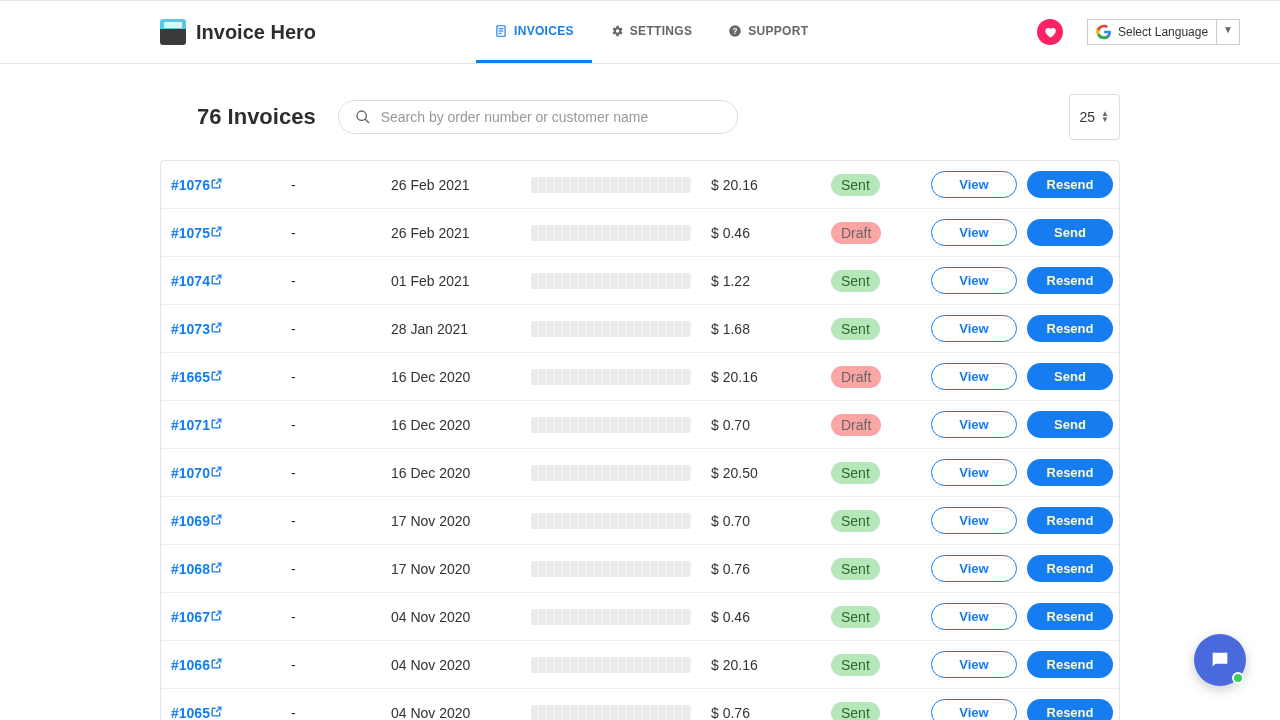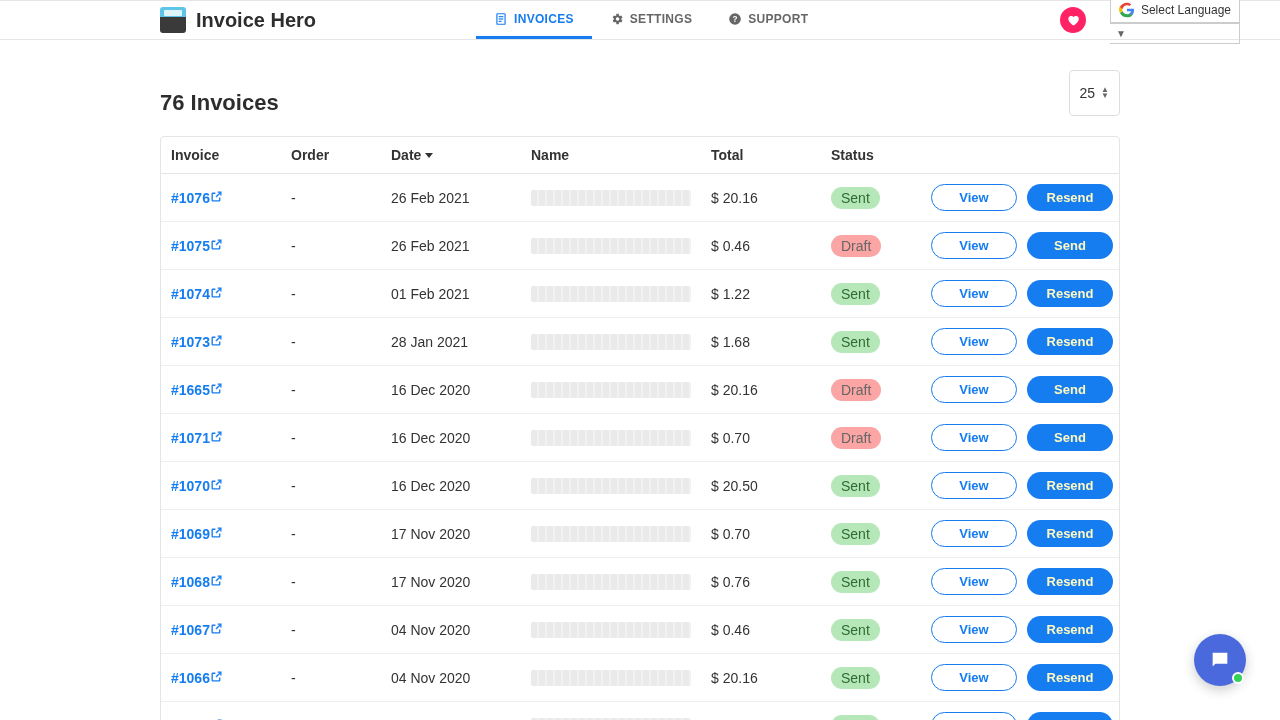--- a/index.html
+++ b/index.html
@@ -1,34 +1,34 @@
 <!DOCTYPE html>
 <html><head>
 <meta charset="utf-8">
 <style>
 * { margin: 0; padding: 0; box-sizing: border-box; }
 body { font-family: -apple-system, BlinkMacSystemFont, 'Segoe UI', sans-serif; font-size: 14px; color: #333; background: #fff; }
-.topbar { height: 40px; border-top: 1px solid #e5e5e5; border-bottom: 1px solid #e5e5e5; display: flex; align-items: center; padding: 0 40px 0 160px; }
+.topbar { height: 64px; border-top: 1px solid #e5e5e5; border-bottom: 1px solid #e5e5e5; display: flex; align-items: center; padding: 0 40px 0 160px; }
 .logo-wrap { display: flex; align-items: center; gap: 10px; }
 .logo-box { width: 26px; height: 26px; background: linear-gradient(180deg,#5dc6e8 0%,#5dc6e8 40%,#3a3a3a 40%,#3a3a3a 100%); border-radius: 3px; position: relative; }
 .logo-box::after { content:""; position:absolute; top:3px; left:4px; right:4px; height:6px; background:#fff; opacity:.8; border-radius:1px;}
 .logo-text { font-weight: 700; font-size: 20px; color: #2d2d2d; }
 .nav { display: flex; margin-left: 160px; height: 100%; }
 .nav-item { display: flex; align-items: center; gap: 6px; padding: 0 18px; font-size: 12px; font-weight: 600; color: #666; letter-spacing: .3px; cursor: pointer; border-bottom: 3px solid transparent; }
 .nav-item.active { color: #167df0; border-bottom-color: #167df0; }
 .nav-icon { width: 14px; height: 14px; display: inline-flex; align-items: center; justify-content: center; }
 .spacer { flex: 1; }
 .heart { width: 26px; height: 26px; border-radius: 50%; background: #ff2366; display:flex; align-items:center; justify-content:center; margin-right: 24px; }
 .heart svg { width:14px; height:14px; fill:#fff; }
 .lang-select { display:flex; align-items:center; gap:6px; border:1px solid #ccc; padding: 4px 8px; font-size:12px; cursor:pointer; background:#fff; }
 .lang-g { width:16px; height:16px; }
 .lang-down { border:1px solid #ccc; border-left:none; padding: 4px 6px; font-size:10px; color:#666; }
 
 .page { padding: 30px 160px 0; }
-.page-head { display:flex; align-items:flex-end; gap: 22px; margin-bottom: 20px; }
+.page-head { display:flex; align-items:center; gap: 22px; margin-bottom: 20px; margin-left: 37px; }
 .page-title { font-size: 22px; font-weight: 700; color:#2d2d2d; }
 .search-wrap { display:flex; align-items:center; border:1px solid #ddd; border-radius: 999px; padding: 8px 16px; width: 400px; gap:10px; }
 .search-input { border:none; outline:none; flex:1; font-size:14px; color:#333; }
 .search-input::placeholder { color:#999; }
 .perpage { margin-left:auto; border:1px solid #ddd; border-radius:4px; padding:14px 10px; display:flex; align-items:center; gap:6px; cursor:pointer; background:#fff; }
 
 .table { border:1px solid #e5e5e5; border-radius: 4px; overflow:hidden; }
 .thead, .trow { display:grid; grid-template-columns: 120px 100px 140px 180px 120px 100px 1fr; align-items:center; padding: 10px 10px; }
 .thead { font-weight:600; color:#333; border-bottom:1px solid #e5e5e5; }
 .trow { border-bottom:1px solid #eee; }
@@ -87,59 +87,54 @@
         </span>
       <span>SUPPORT</span>
     </div>
   </div>
   <div class="spacer"></div>
   <div class="heart">
     <svg viewBox="0 0 24 24">
         <path d="M12 21s-8-5-8-11a5 5 0 019-3 5 5 0 019 3c0 6-8 11-8 11z"></path>
       </svg>
   </div>
-  <div style="display:flex;flex-direction:column;">
+  <div style="display:flex;">
     <div class="lang-select">
       <svg class="lang-g" viewBox="0 0 48 48">
           <path fill="#4285F4" d="M45 24.5c0-1.6-.1-2.8-.4-4H24v7.3h11.8c-.2 2-1.5 5-5 7l7.6 5.8C43 36.6 45 31 45 24.5z"></path>
           <path fill="#34A853" d="M24 46c6.5 0 11.9-2.1 15.8-5.8l-7.6-5.8c-2 1.4-4.8 2.4-8.2 2.4-6.3 0-11.6-4.1-13.5-9.8l-7.8 6C6.6 41 14.7 46 24 46z"></path>
           <path fill="#FBBC05" d="M10.5 27c-.5-1.4-.8-2.9-.8-4.5s.3-3.1.8-4.5l-7.8-6C1 15.7 0 19.2 0 22.5s1 6.8 2.7 9.5l7.8-5z"></path>
           <path fill="#EA4335" d="M24 9.5c3.5 0 5.9 1.5 7.3 2.8l5.4-5.2C33.9 3.6 29.5 2 24 2 14.7 2 6.6 7 2.7 15l7.8 6C12.4 13.6 17.7 9.5 24 9.5z"></path>
         </svg>
       <span>Select Language</span>
     </div>
     <div class="lang-down">▼</div>
   </div>
 </div>
 
 <div class="page">
   <div class="page-head">
     <div class="page-title">76 Invoices</div>
+    <div class="search-wrap">
+      <svg width="16" height="16" viewBox="0 0 24 24" fill="none" stroke="#666" stroke-width="2">
+          <circle cx="10" cy="10" r="7"></circle>
+          <line x1="21" y1="21" x2="15" y2="15"></line>
+        </svg>
+      <input class="search-input" placeholder="Search by order number or customer name" style="">
+    </div>
     <div class="perpage">
       <span>25</span>
       <span class="updown">
           <span>▲</span>
           <span>▼</span>
         </span>
     </div>
   </div>
 
   <div class="table">
-    <div class="thead">
-      <div class="th">Invoice</div>
-      <div class="th">Order</div>
-      <div class="th">
-          <span>Date</span>
-          <span class="sort-caret"></span>
-        </div>
-      <div class="th">Name</div>
-      <div class="th">Total</div>
-      <div class="th">Status</div>
-      <div></div>
-    </div>
     <div id="tbody">
         <div class="trow">
           <div class="invoice-link">
             <span>#1076</span>
             <span><svg class="ext-icon" viewBox="0 0 24 24" fill="none" stroke="#167df0" stroke-width="2.5">
                 <path d="M14 4h6v6"></path>
                 <path d="M20 4l-9 9"></path>
                 <path d="M18 14v5a1 1 0 01-1 1H5a1 1 0 01-1-1V7a1 1 0 011-1h5"></path>
               </svg></span>
           </div>

